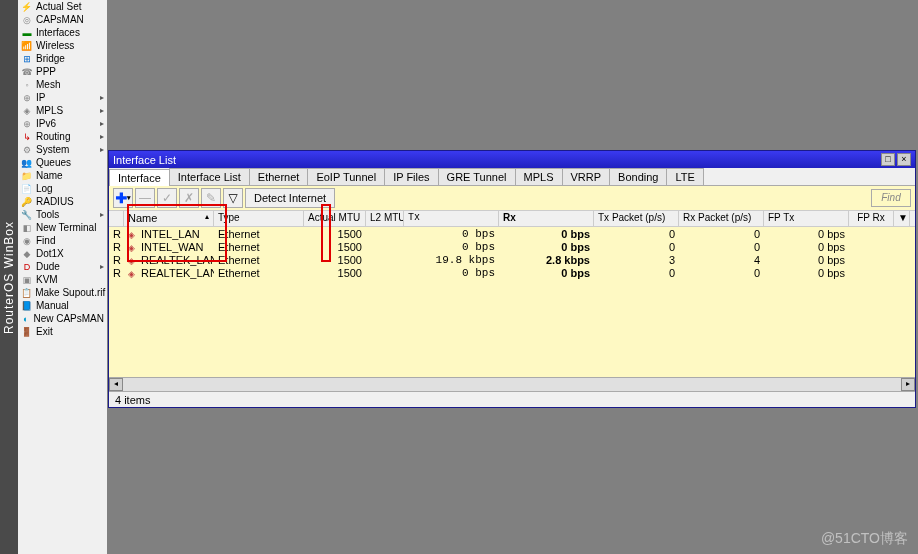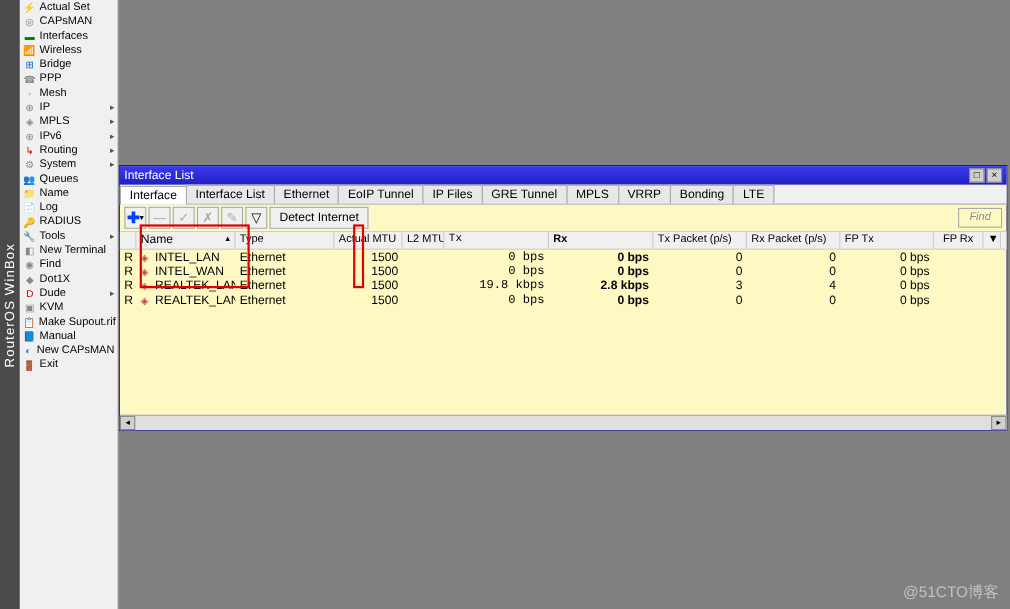--- a/index.html
+++ b/index.html
@@ -259,17 +259,18 @@
           <div class="cell r c-fptx">0 bps</div>
           <div class="cell c-fprx"></div>
         </div>
       </div>
   </div>
   <div class="scroll">
     <div class="sc-btn">◂</div>
     <div class="sc-track"></div>
     <div class="sc-btn">▸</div>
   </div>
+  <div class="statusbar">4 items</div>
   <div class="hl" style="left:18px; top:53px; width:100px; height:58px;"></div>
   <div class="hl" style="left:212px; top:53px; width:10px; height:58px;"></div>
 </div>
 
 <div class="watermark">@51CTO博客</div>
 
 </body></html>

